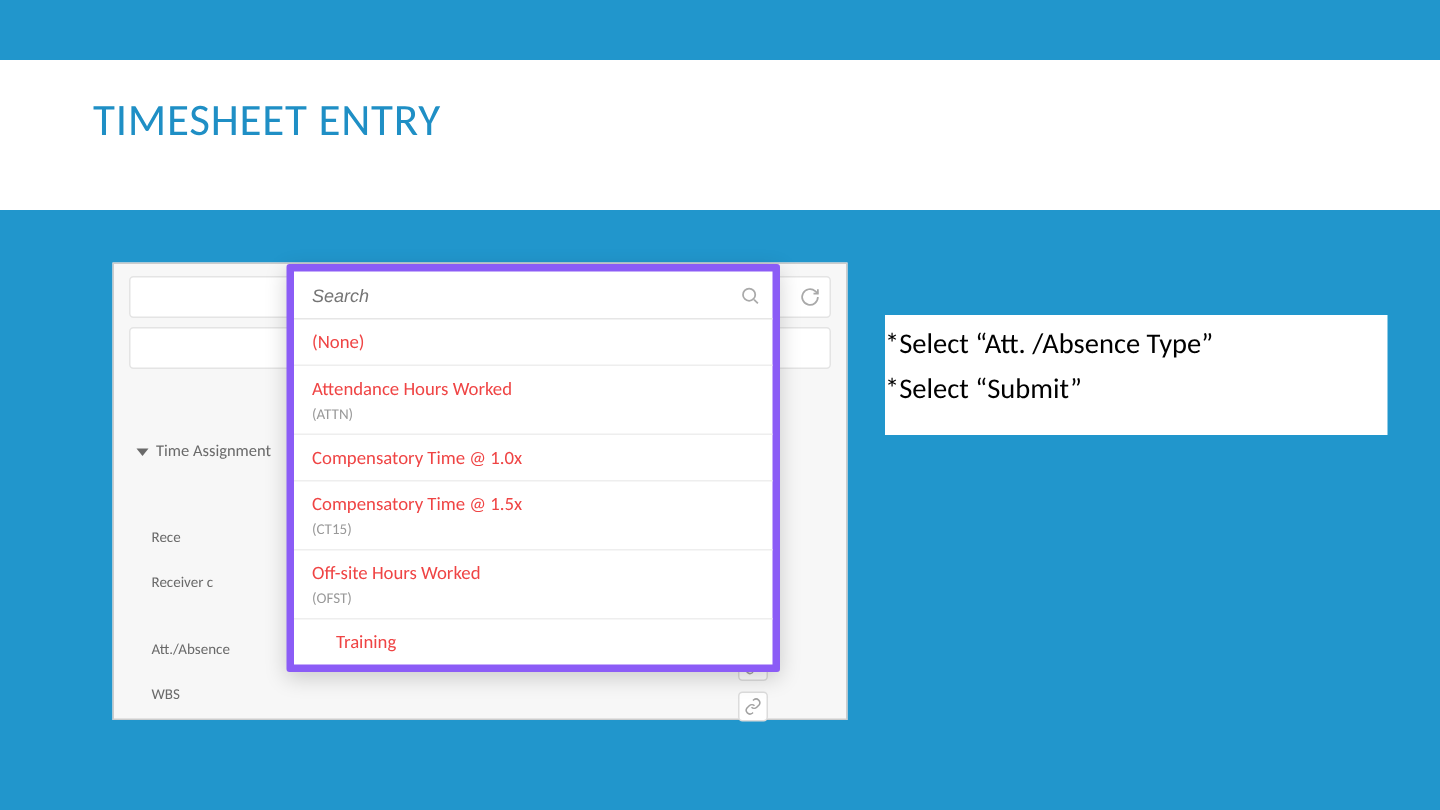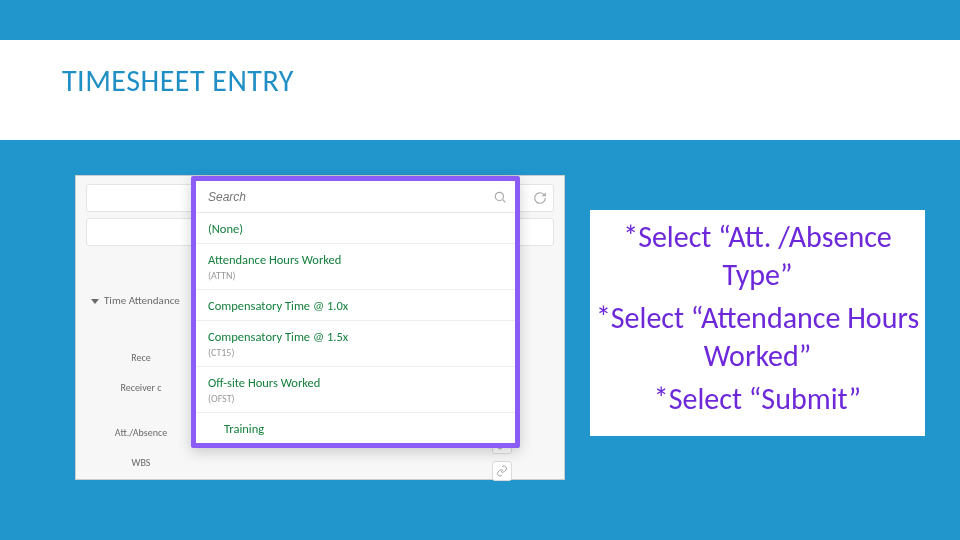--- a/index.html
+++ b/index.html
@@ -49,21 +49,21 @@
   }
   .bg-section-label {
     position: absolute;
     font-size: 11px;
     color: #6a6a6a;
   }
   .bg-field-label {
     position: absolute;
     font-size: 10px;
     color: #6a6a6a;
-    text-align: center;
+    text-align: left;
     width: 80px;
   }
   .bg-chain {
     position: absolute;
     width: 20px; height: 20px;
     border: 1px solid #dcdcdc;
     border-radius: 3px;
     background: #fff;
   }
   .bg-chain svg { width: 12px; height: 12px; margin: 3px; opacity: 0.55; }
@@ -99,40 +99,40 @@
     width: 14px; height: 14px;
     opacity: 0.5;
   }
   .option {
     padding: 8px 12px 7px 12px;
     border-bottom: 1px solid #eee;
   }
   .option:last-child { border-bottom: none; padding-left: 28px; }
   .opt-label {
     font-size: 12.5px;
-    color: #15803d;
+    color: #ef4444;
   }
   .opt-code {
     font-size: 10px;
     color: #999;
     margin-top: 2px;
   }
 
   
   .instructions {
     position: absolute;
     left: 590px; top: 210px;
     width: 335px;
     background: #fff;
     padding: 8px 0 12px 0;
   }
   .instructions p {
-    font-size: 30px;
-    color: #6d28d9;
-    text-align: center;
+    font-size: 19px;
+    color: #000000;
+    text-align: left;
     line-height: 1.25;
     margin-bottom: 6px;
     font-weight: 400;
   }
 
   .chev {
     display: inline-block;
     width: 0; height: 0;
     border-left: 4px solid transparent;
     border-right: 4px solid transparent;
@@ -152,21 +152,21 @@
 
   <div class="bg-row" style="top:8px;">
     <svg class="bg-icon" viewBox="0 0 24 24" fill="none" stroke="#555" stroke-width="2">
       <path d="M21 12a9 9 0 1 1-3-6.7L21 8"></path>
         <polyline points="21 3 21 8 16 8"></polyline>
     </svg>
   </div>
   <div class="bg-row" style="top:42px;"></div>
 
   <div class="bg-section-label" style="left:15px; top:118px;">
-    <span class="chev"></span><span>Time Attendance</span>
+    <span class="chev"></span><span>Time Assignment</span>
   </div>
 
   <div class="bg-field-label" style="left:25px; top:175px;">Rece</div>
   <div class="bg-field-label" style="left:25px; top:205px;">Receiver c</div>
   <div class="bg-field-label" style="left:25px; top:250px;">Att./Absence</div>
   <div class="bg-field-label" style="left:25px; top:280px;">WBS</div>
 
   <div class="bg-chain" style="right:52px; top:168px;">
     <svg viewBox="0 0 24 24" fill="none" stroke="#555" stroke-width="2">
         <path d="M10 13a5 5 0 0 0 7 0l3-3a5 5 0 0 0-7-7l-1 1"></path>
@@ -226,15 +226,14 @@
     </div>
     <div class="option">
       <div class="opt-label">Training</div>
     </div>
   </div>
 
 </div>
 
 <div class="instructions">
   <p>*Select “Att. /Absence Type”</p>
-  <p>*Select “Attendance Hours Worked”</p>
   <p>*Select “Submit”</p>
 </div>
 
 </body></html>

